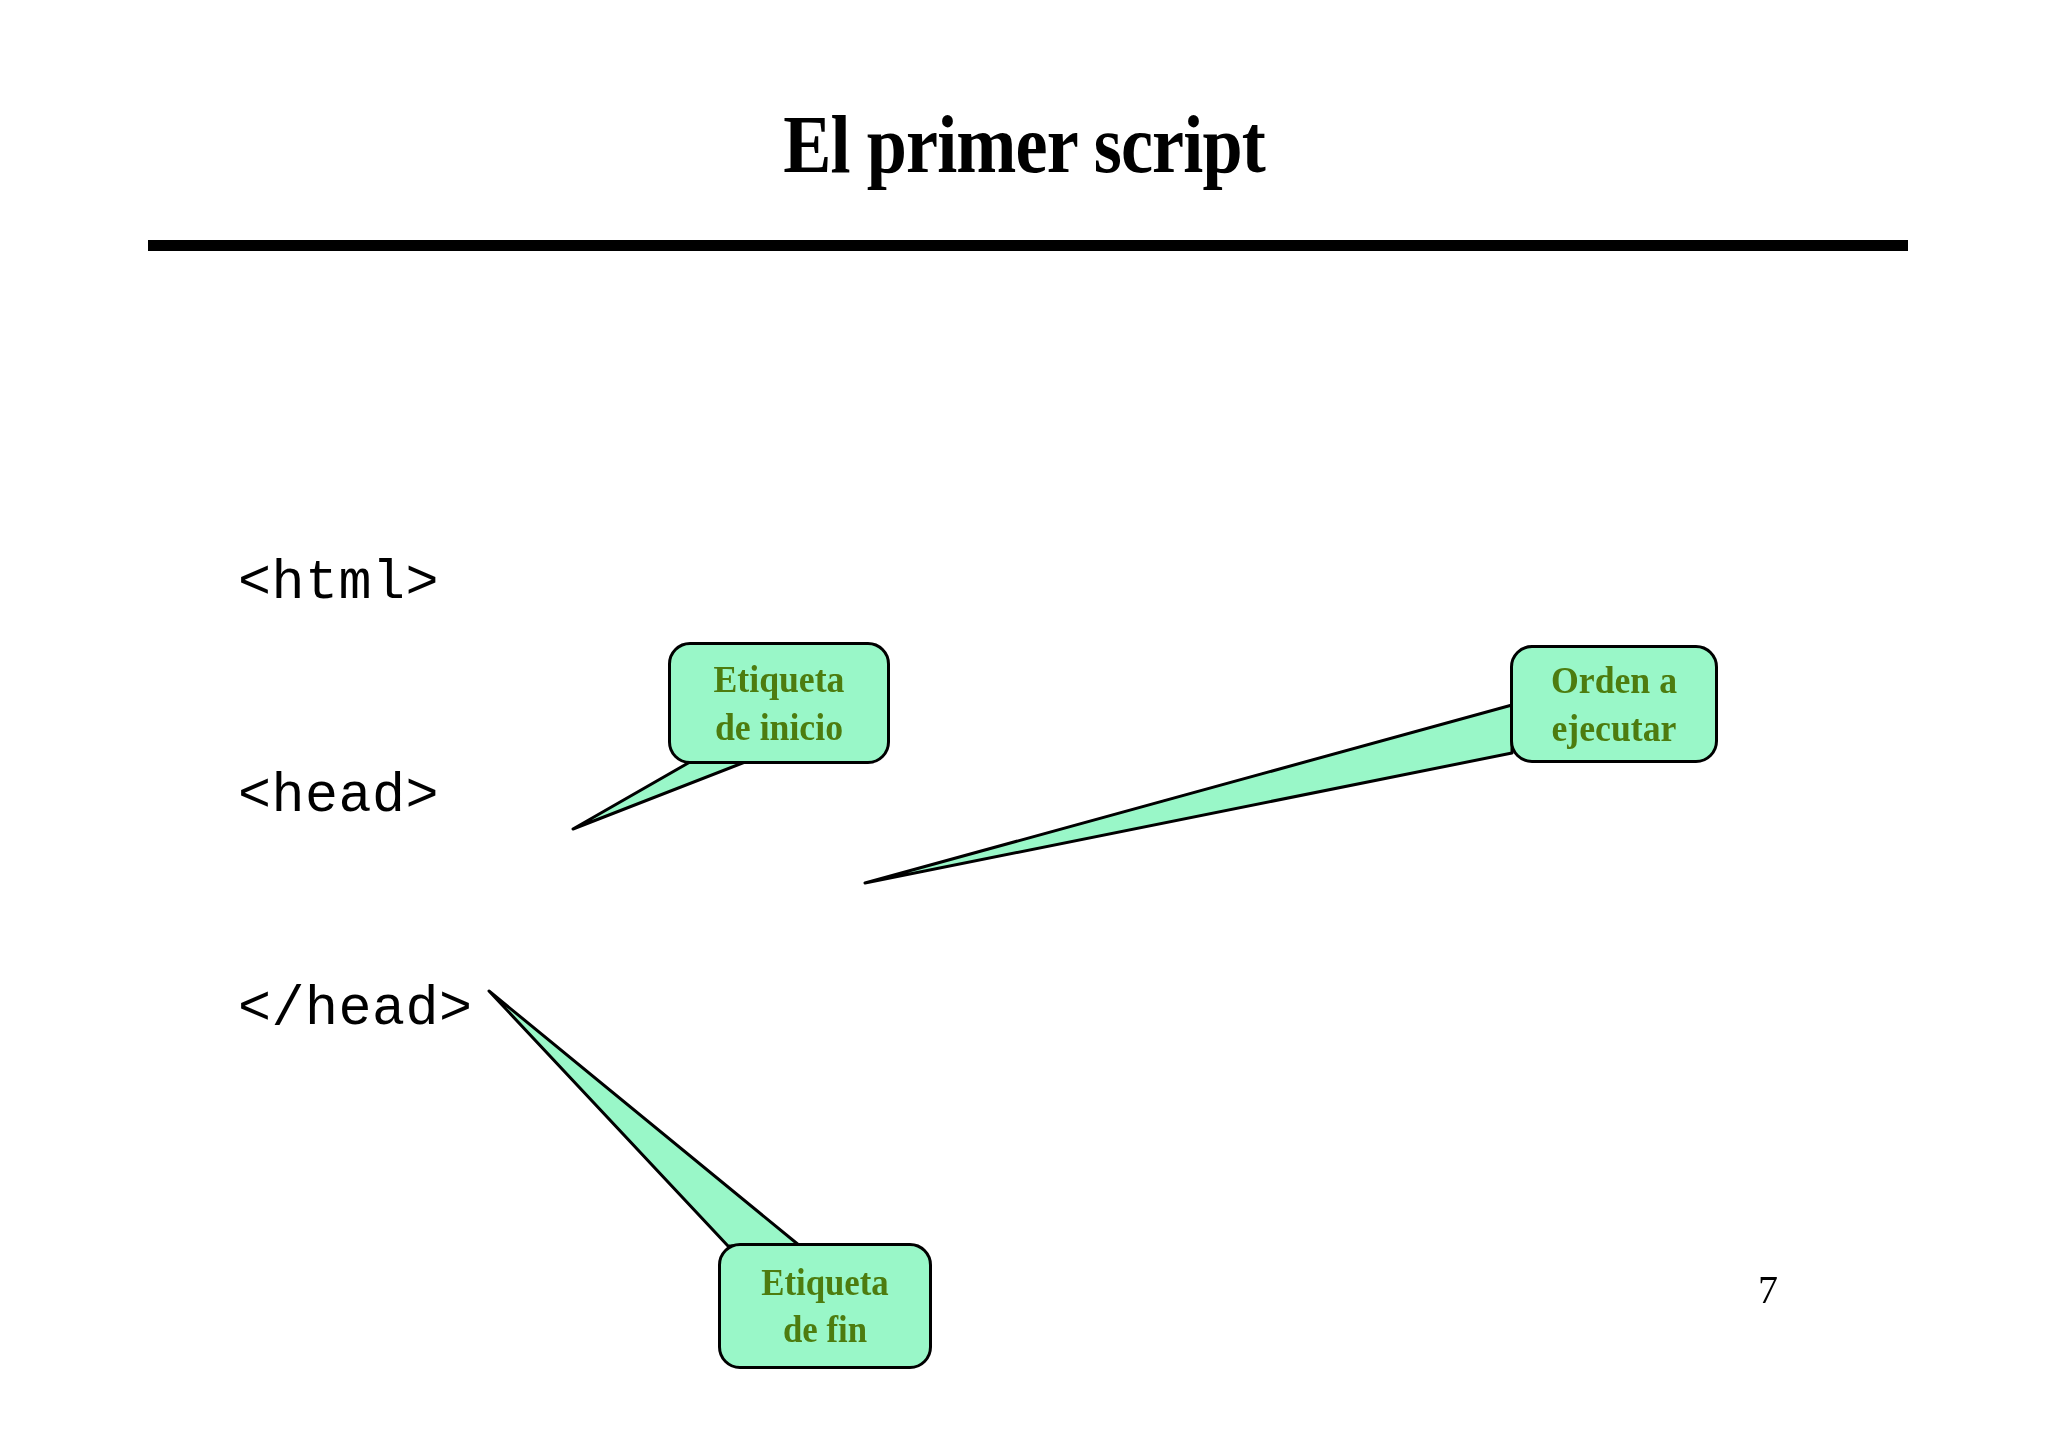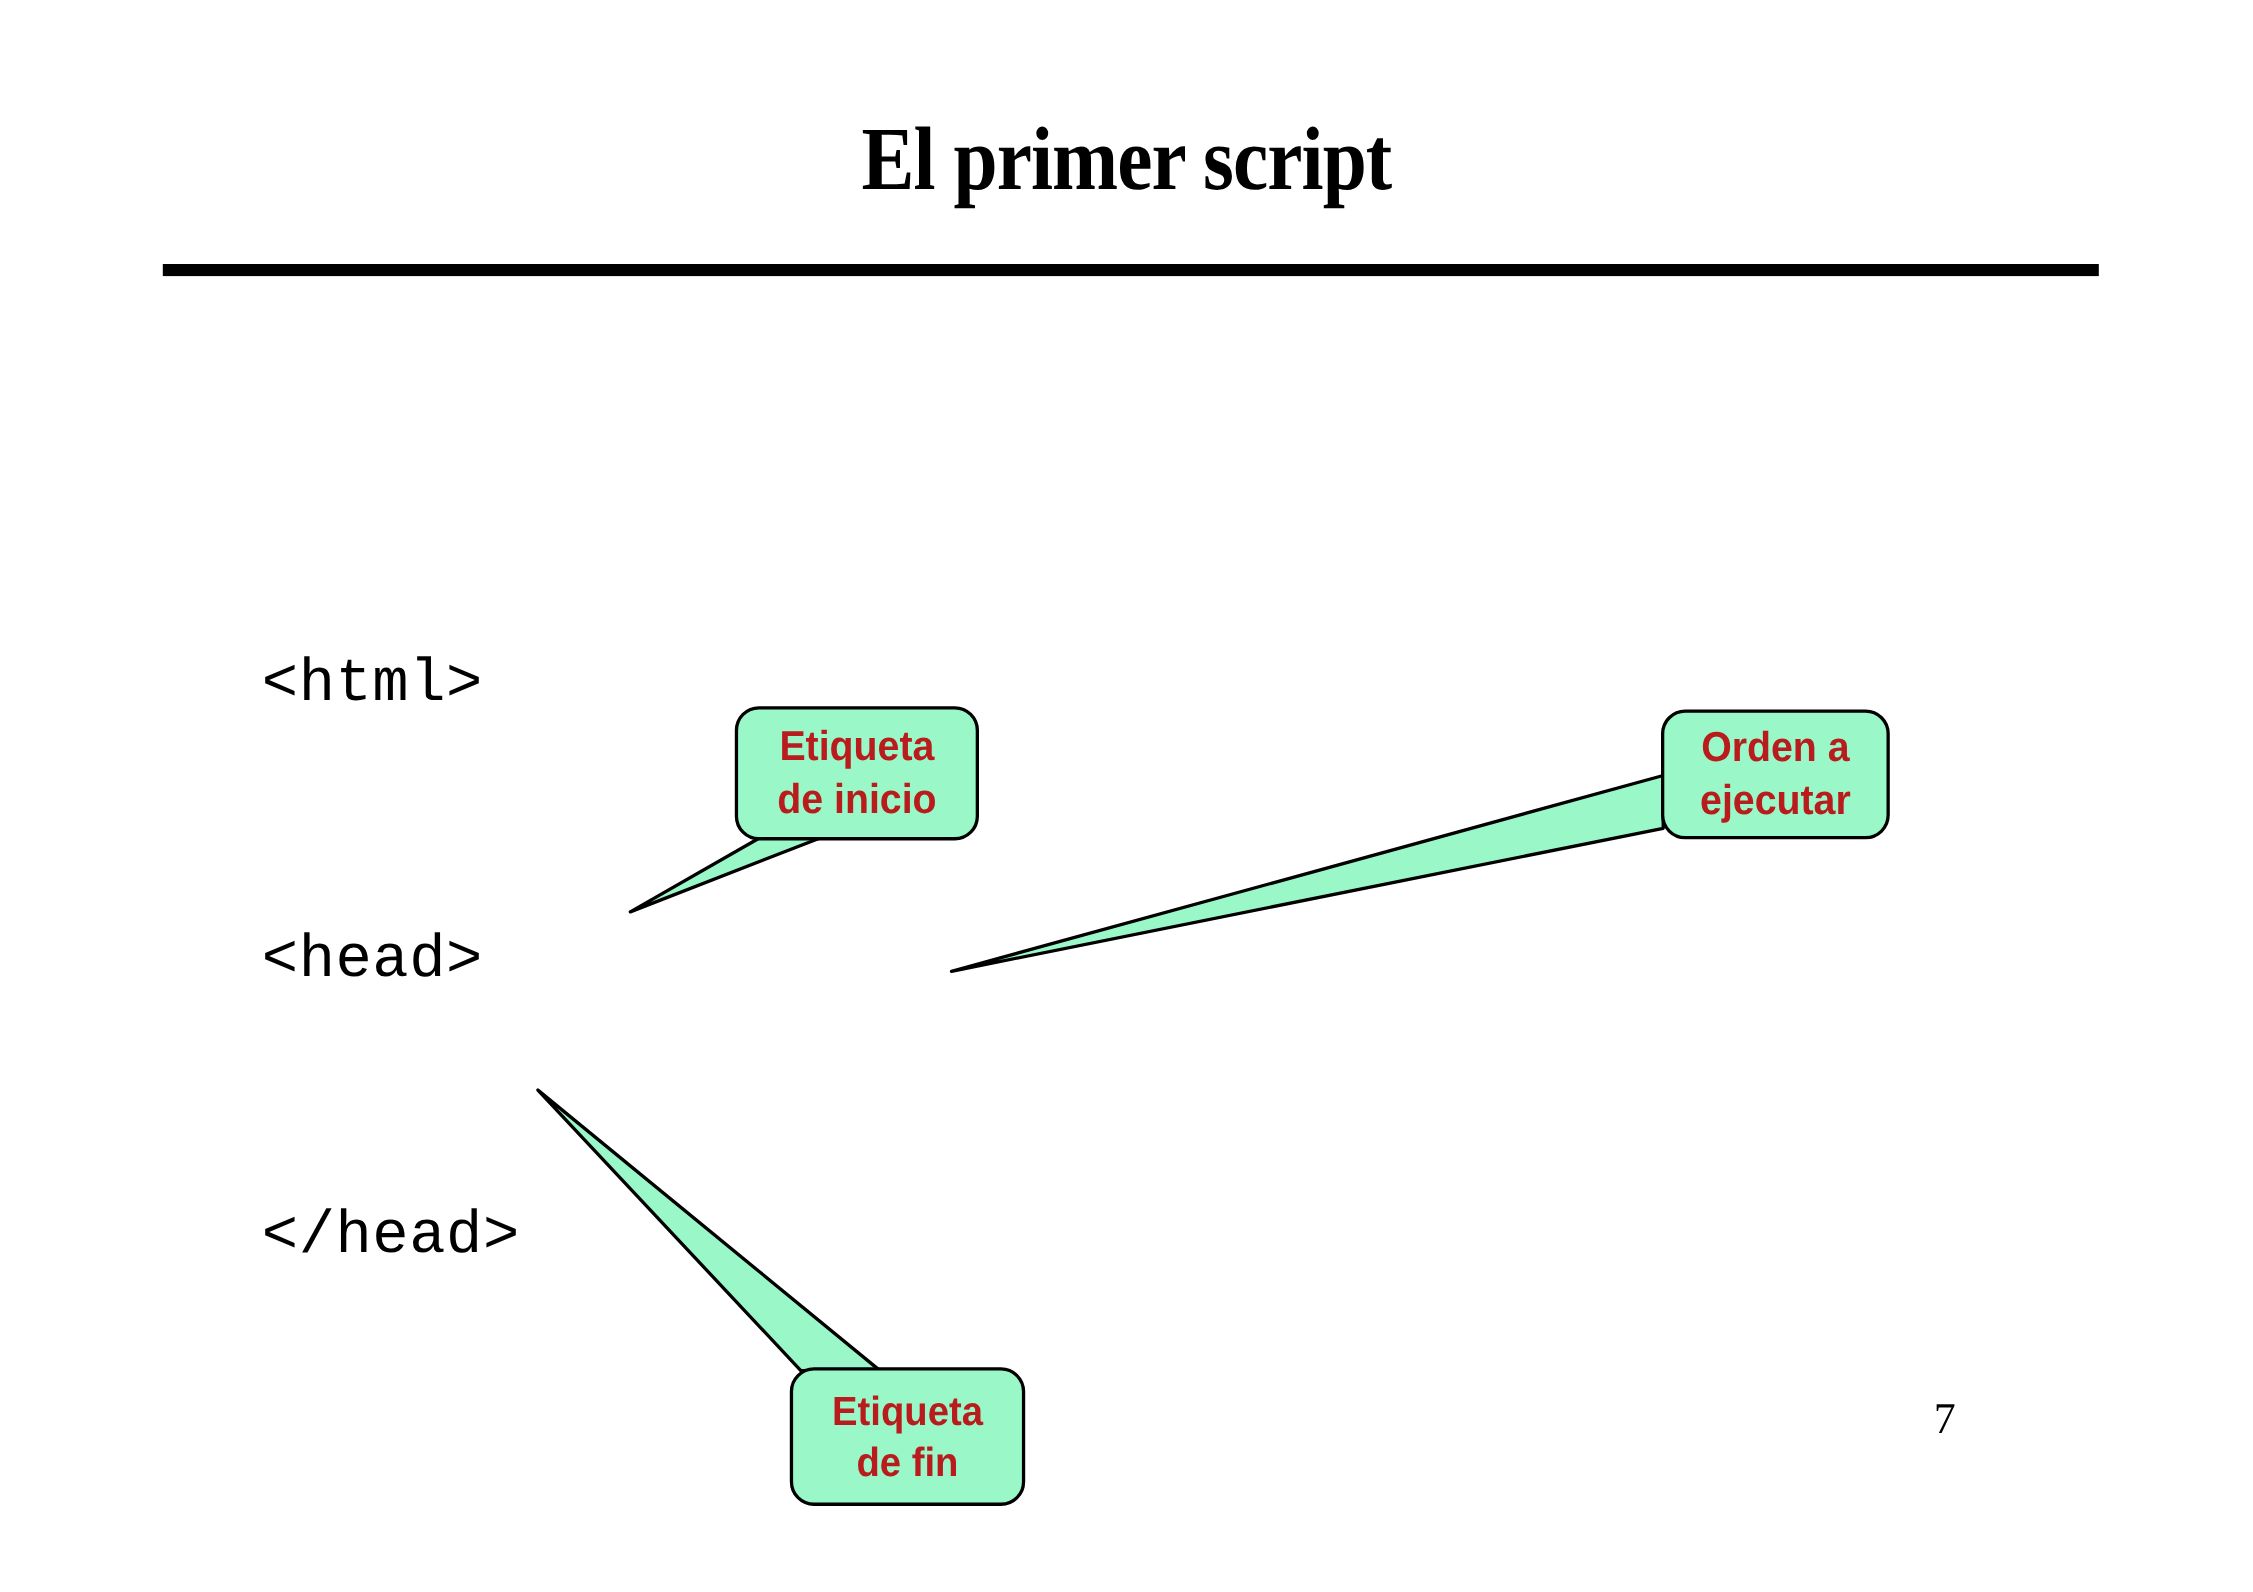--- a/index.html
+++ b/index.html
@@ -59,34 +59,33 @@
     font-family: "Liberation Mono", "DejaVu Sans Mono", monospace;
     font-size: 55px;
     line-height: 71px;
     color: #000000;
     white-space: pre;
     letter-spacing: 0.5px;
   }
   .code-line {
     white-space: pre;
     height: 71px;
-    margin-top: 38px;
   }
   .code-line.blank { height: 71px; }
 
   
   .callout {
     position: absolute;
     box-sizing: border-box;
     background: #99F7C8;
     border: 3px solid #000000;
     border-radius: 22px;
-    font-family: Liberation Sans, sans-serif;
+    font-family: Liberation Serif, serif;
     font-weight: bold;
-    color: #b91c1c;
+    color: #4d7c0f;
     z-index: 5;
     display: flex;
     flex-direction: column;
     justify-content: center;
   }
   .callout .cline {
     white-space: nowrap;
     transform: scaleX(0.94);
     transform-origin: 50% 50%;
   }

